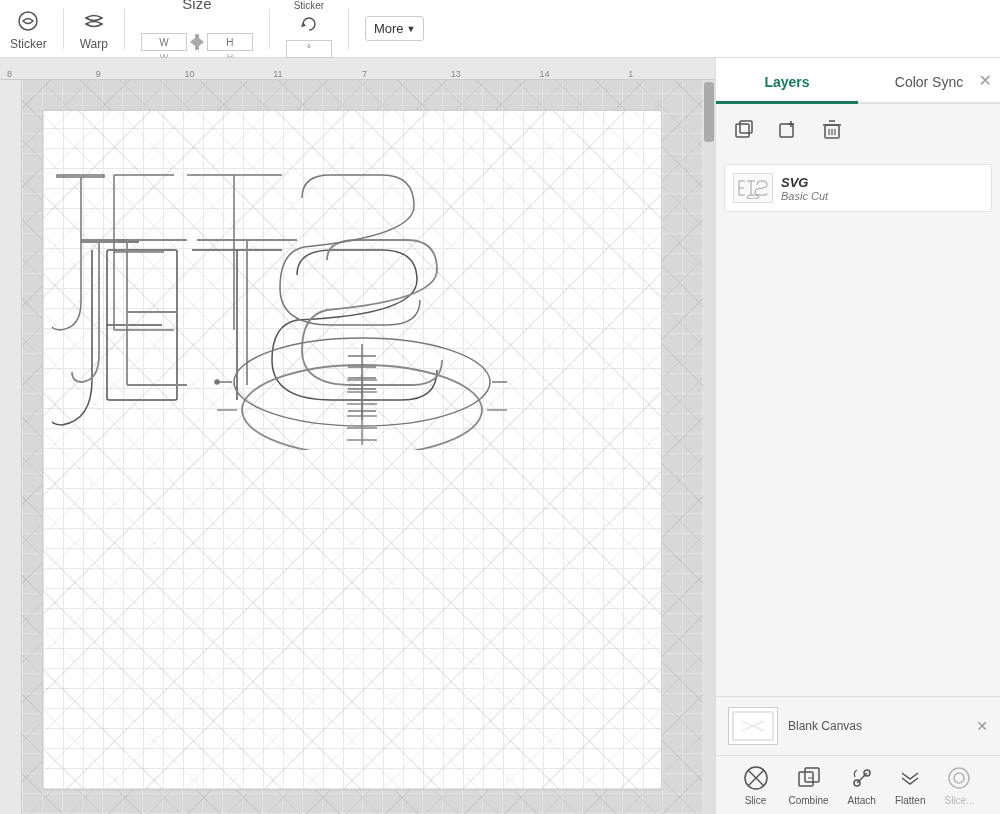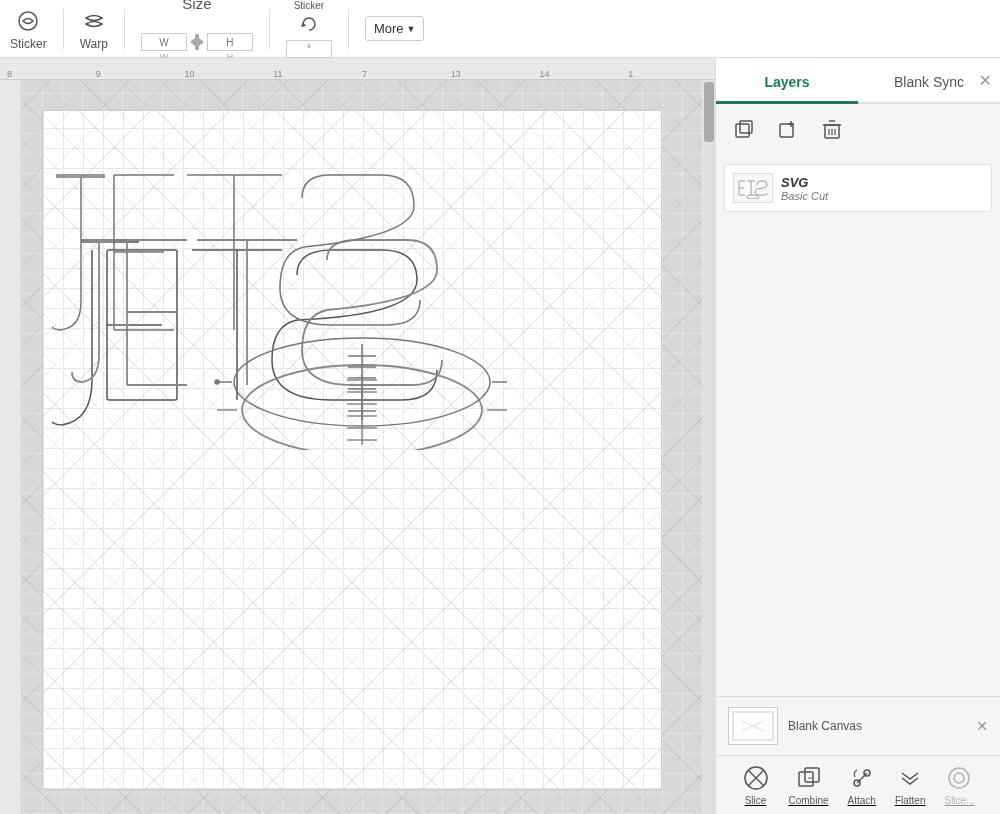--- a/index.html
+++ b/index.html
@@ -352,21 +352,20 @@
       color: #999;
       cursor: pointer;
     }
 
     .panel-bottom-toolbar {
       display: flex;
       align-items: center;
       justify-content: space-around;
       padding: 8px 16px;
       border-top: 1px solid #ddd;
-      text-decoration: underline;
     }
     .bottom-tool {
       display: flex;
       flex-direction: column;
       align-items: center;
       gap: 3px;
       font-size: 10px;
       color: #555;
       cursor: pointer;
     }
@@ -558,21 +557,21 @@
     </div>
   </div>
 
   <div class="right-panel">
 
     <div class="panel-tabs">
       <div class="panel-tab active">
         <span>Layers</span>
       </div>
       <div class="panel-tab">
-        <span>Blank Sync</span>
+        <span>Color Sync</span>
       </div>
       <span class="panel-tab-close">✕</span>
     </div>
 
     <div class="panel-toolbar">
       <div class="panel-tool-btn">
         <svg width="22" height="22" viewBox="0 0 22 22">
             <rect x="3" y="5" width="13" height="13" rx="1" fill="none" stroke="#555" stroke-width="1.5"></rect>
             <rect x="7" y="2" width="12" height="12" rx="1" fill="none" stroke="#555" stroke-width="1.5"></rect>
           </svg>

